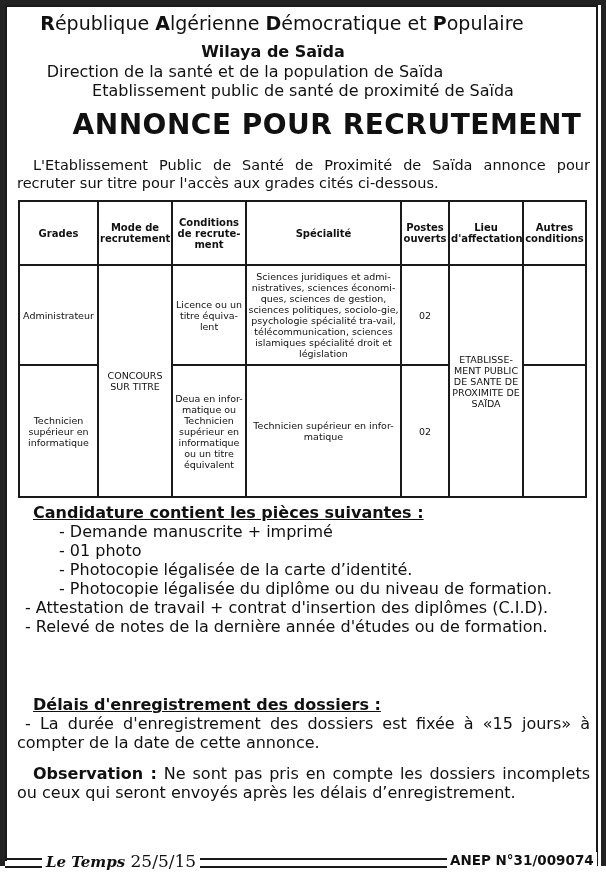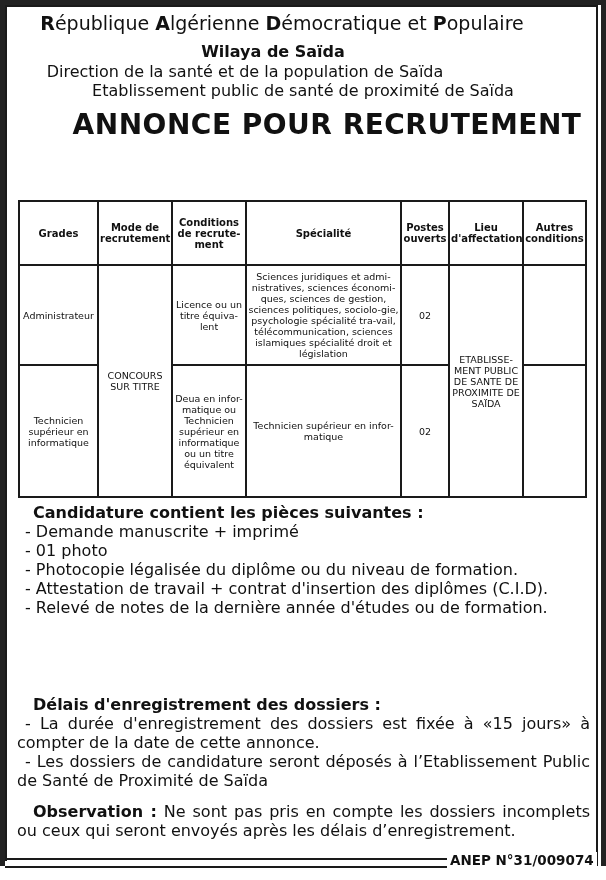--- a/index.html
+++ b/index.html
@@ -24,22 +24,22 @@
 
   table.grid { position:absolute; top:200px; left:18px; width:567px; border-collapse:collapse;
                table-layout:fixed; font-size:9.5px; }
   table.grid th, table.grid td { border:2px solid #1a1a1a; text-align:center; vertical-align:middle;
                padding:1px 1px; line-height:11px; }
   table.grid th { font-weight:bold; font-size:10px; height:60px; }
   table.grid tr.r1 td { height:96px;margin-left:29px; }
   table.grid tr.r2 td { height:128px; }
 
   .sec { position:absolute; left:17px; width:573px; font-size:16px; line-height:19px; }
-  .sec-title { font-weight:bold; padding-left:16px; }
-  .li { padding-left:8px; }
+  .sec-title { font-weight:bold; text-decoration:underline; padding-left:16px; }
+  .li { padding-left:8px;margin-left:34px; }
   .just { text-align:justify; text-indent:8px; }
   .just-first { text-align:justify; text-indent:16px;margin-top:12px; }
 
   .footer-line { position:absolute; top:858px; height:6px; border-top:2px solid #1a1a1a; border-bottom:2px solid #1a1a1a; }
   .footer-left { position:absolute; top:851px; left:42px; font-family:"DejaVu Serif", serif; font-size:17px; background:#fff; padding:0 4px; }
   .footer-left i { font-weight:bold; font-size:15px; }
   .footer-right { position:absolute; top:852px; left:447px; font-weight:bold; font-size:13.5px; background:#fff; padding:0 3px; }
 </style>
 </head>
 <body>
@@ -53,20 +53,21 @@
 
   <div class="hdr1">
     <b>R</b><span>épublique </span><b>A</b><span>lgérienne </span><b>D</b><span>émocratique et </span><b>P</b><span>opulaire</span>
   </div>
   <div class="hdr2">Wilaya de Saïda</div>
   <div class="hdr3">Direction de la santé et de la population de Saïda</div>
   <div class="hdr4">Etablissement public de santé de proximité de Saïda</div>
 
   <div class="title">ANNONCE POUR RECRUTEMENT</div>
 
+  <div class="intro">L'Etablissement Public de Santé de Proximité de Saïda annonce pour recruter sur titre pour l'accès aux grades cités ci-dessous.</div>
 
   <table class="grid">
     <colgroup>
       <col style="width:79px">
         <col style="width:74px">
         <col style="width:74px">
         <col style="width:155px">
         <col style="width:48px">
         <col style="width:74px">
         <col style="width:63px">
@@ -99,27 +100,31 @@
         <td>02</td>
         <td></td>
       </tr>
     </tbody>
   </table>
 
   <div class="sec" style="top:503px;">
     <div class="sec-title">Candidature contient les pièces suivantes :</div>
     <div class="li">- Demande manuscrite + imprimé</div>
     <div class="li">- 01 photo</div>
+    <div class="li">- Photocopie légalisée de la carte d’identité.</div>
     <div class="li">- Photocopie légalisée du diplôme ou du niveau de formation.</div>
     <div class="just" style="text-indent:8px;">- Attestation de travail + contrat d'insertion des diplômes (C.I.D).</div>
     <div class="just" style="text-indent:8px;">- Relevé de notes de la dernière année d'études ou de formation.</div>
   </div>
 
   <div class="sec" style="top:695px;">
     <div class="sec-title">Délais d'enregistrement des dossiers :</div>
     <div class="just">- La durée d'enregistrement des dossiers est fixée à  «15 jours» à compter de la date de cette annonce.</div>
-    <div class="just">- Les dossiers de candidature seront déposés à l’Etablissement Public de Santé de Proximité de Saïda</div>
     <div class="just-first"><b>Observation :</b><span> Ne sont pas pris en compte les dossiers incomplets ou ceux qui seront envoyés après les délais d’enregistrement.</span></div>
   </div>
 
   <div class="footer-line" style="left:5px; width:592px;"></div>
+  <div class="footer-left">
+    <i>Le Temps</i>
+    <span>25/5/15</span>
+  </div>
   <div class="footer-right">ANEP N°31/009074</div>
 </div>
 
 </body></html>

